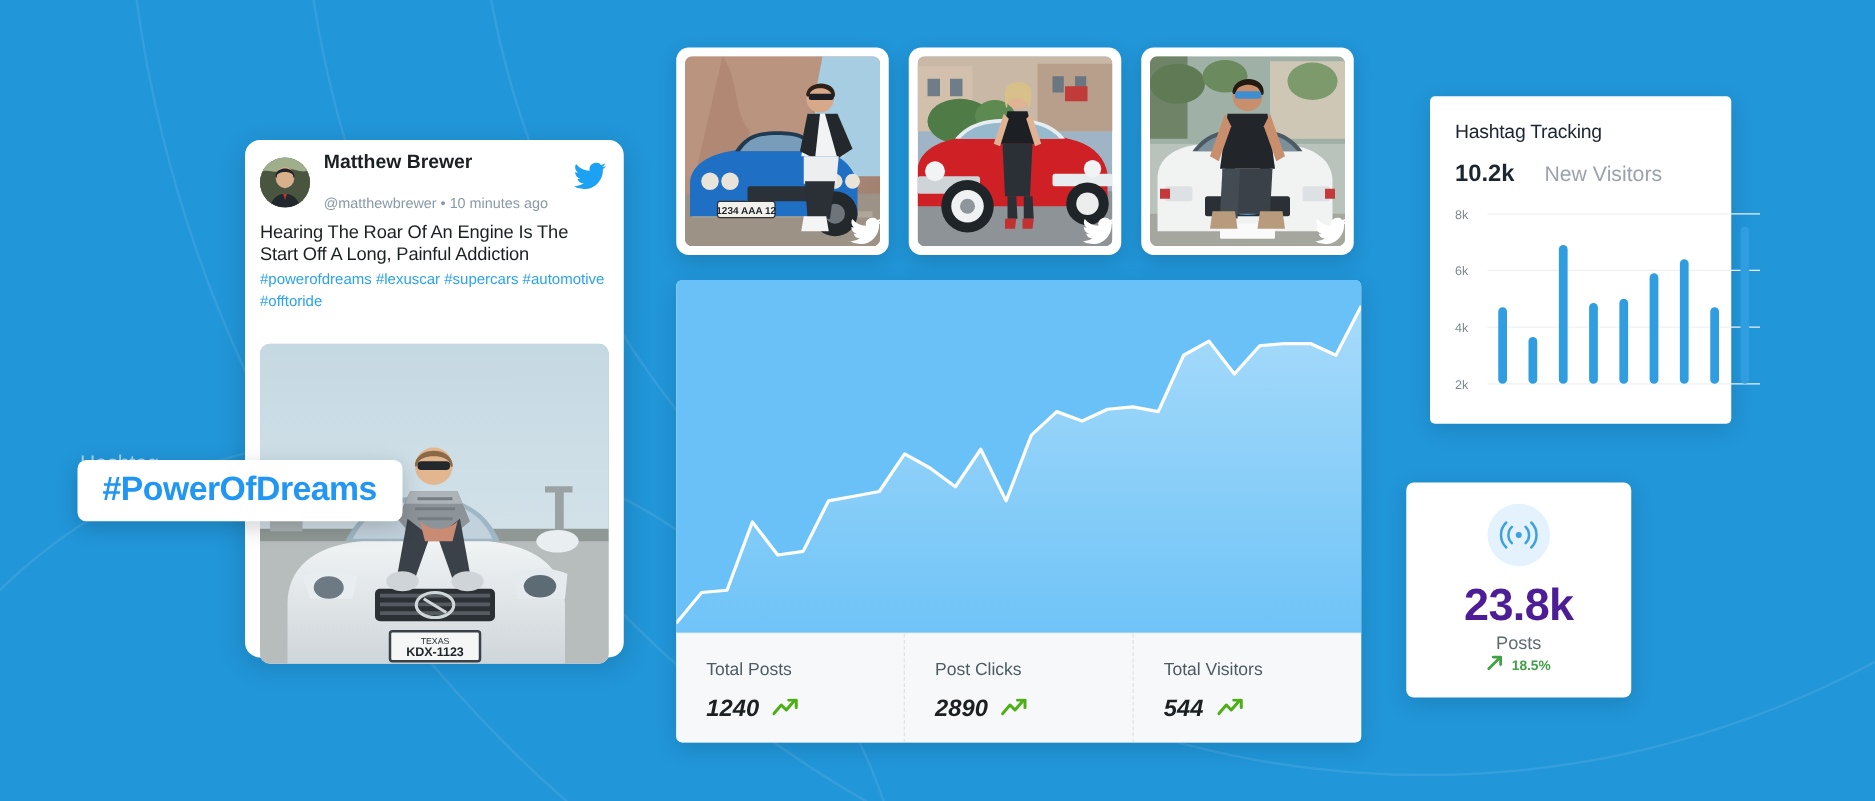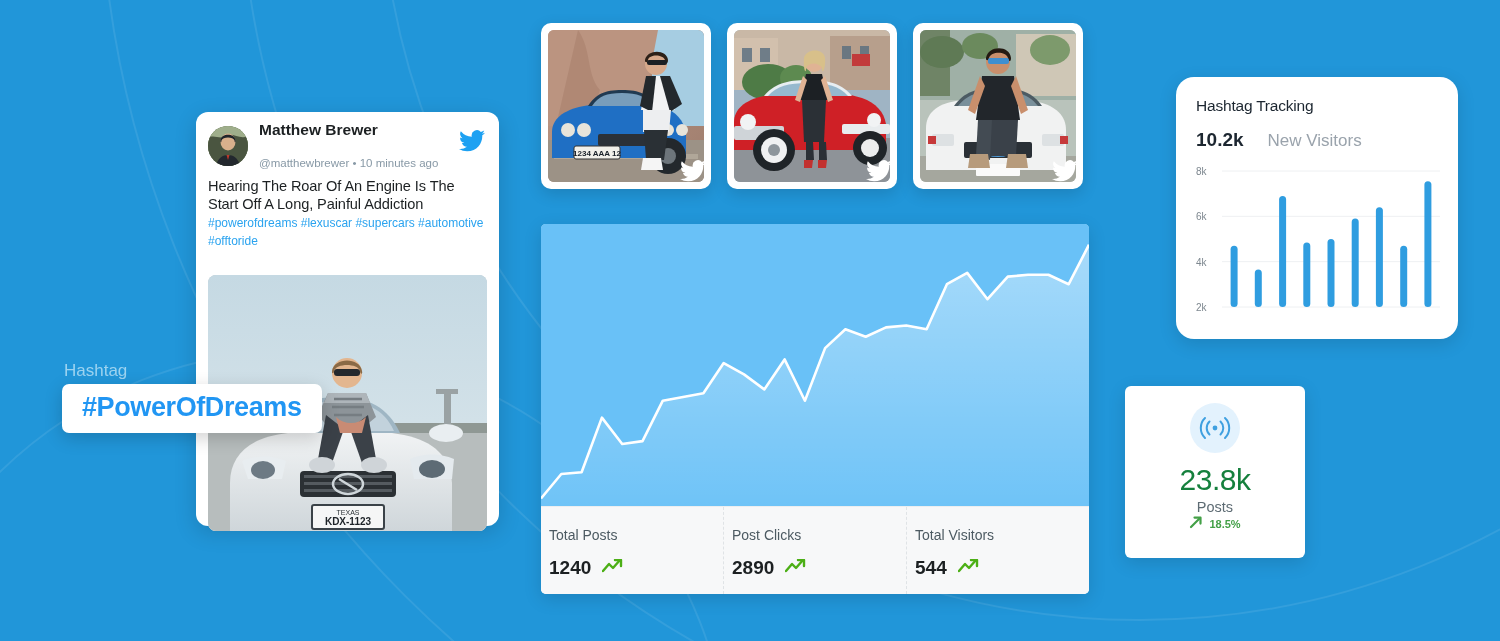--- a/index.html
+++ b/index.html
@@ -43,32 +43,32 @@
     background: #b9c6cf;
   }
   .tweet-photo svg { display: block; }
 
   
   .hashtag-label {
     position: absolute; left: 64px; top: 361px; z-index: 7;
     color: #9cd3f0; font-size: 17px;
   }
   .hashtag-pill {
-    position: absolute; left: 62px; top: 384px; z-index: 7;
+    position: absolute; left: 62px; top: 368px; z-index: 7;
     background: #fff; border-radius: 7px;
     padding: 8px 20px 10px 20px;
     box-shadow: 0 5px 18px rgba(0,0,0,0.18);
   }
   .hashtag-pill span {
     color: #2196f3; font-size: 27px; font-weight: bold; letter-spacing: -0.4px;
   }
 
   
   .thumb {
-    position: absolute; top: 23px; width: 170px; height: 166px;
+    position: absolute; top: 38px; width: 170px; height: 166px;
     background: #fff; border-radius: 10px; padding: 7px;
     box-shadow: 0 5px 16px rgba(0,0,0,0.14); z-index: 4;
   }
   .thumb-inner {
     width: 156px; height: 152px; border-radius: 6px;
     overflow: hidden; position: relative;
   }
   .thumb-inner svg { display: block; }
   .thumb-bird { position: absolute; right: 5px; bottom: 3px; }
   #thumb-1 { left: 541px; }
@@ -87,33 +87,33 @@
   .chart-plot svg { display: block; }
   .tooltip {
     position: absolute; left: 0; top: 0; width: 100%; height: 100%;
     pointer-events: none;
   }
   .stats-row {
     display: flex; height: 88px; background: #f7f8f9;
     border-top: 1px solid #eceef0;
   }
   .stat {
-    flex: 1; padding: 20px 0 0 8px;
+    flex: 1; padding: 20px 0 0 24px;
     border-right: 1px dashed #dfe3e6;
   }
   .stat:last-child { border-right: none; }
   .stat-label { font-size: 14px; color: #4c5a62; }
   .stat-value-row { display: flex; align-items: center; gap: 11px; margin-top: 14px; }
-  .stat-value { font-size: 19px; font-weight: bold; color: #1c2022; }
+  .stat-value { font-size: 19px; font-weight: bold; color: #1c2022; font-style: italic; }
 
   
   .track-card {
-    position: absolute; left: 1176px; top: 77px;
-    width: 282px; height: 262px;
-    background: #fff; border-radius: 18px;
+    position: absolute; left: 1144px; top: 77px;
+    width: 241px; height: 262px;
+    background: #fff; border-radius: 4px;
     box-shadow: 0 5px 18px rgba(0,0,0,0.13);
     padding: 20px 18px 0 20px; z-index: 4;
   }
   .track-title { font-size: 15.5px; color: #1c2630; letter-spacing: -0.2px; }
   .track-kpi { display: flex; align-items: baseline; gap: 24px; margin-top: 14px; }
   .track-num { font-size: 19px; font-weight: bold; color: #1c2630; }
   .track-sub { font-size: 17px; color: #9aa3ac; }
   .bars-wrap { position: relative; margin-top: 14px; width: 244px; height: 150px; }
   .bars-wrap svg { display: block; }
 
@@ -122,21 +122,21 @@
     position: absolute; left: 1125px; top: 386px;
     width: 180px; height: 172px;
     background: #fff; border-radius: 6px;
     box-shadow: 0 5px 18px rgba(0,0,0,0.13);
     z-index: 4; text-align: center; padding-top: 17px;
   }
   .reach-icon-wrap {
     width: 50px; height: 50px; margin: 0 auto; border-radius: 50%;
     background: #e3f2fd; display: flex; align-items: center; justify-content: center;
   }
-  .reach-num { font-size: 30px; font-weight: normal; color: #15803d; margin-top: 10px; letter-spacing: -0.5px; }
+  .reach-num { font-size: 36px; font-weight: bold; color: #4c1d95; margin-top: 10px; letter-spacing: -0.5px; }
   .reach-label { font-size: 14.5px; color: #5d6b73; margin-top: 2px; }
   .reach-delta {
     display: flex; align-items: center; justify-content: center; gap: 6px; margin-top: 0;
   }
   .reach-pct { font-size: 11px; color: #43a047; font-weight: bold; }
 </style>
 </head>
 <body>
 
 <svg class="bg-arcs" width="1500" height="641" viewBox="0 0 1500 641">

